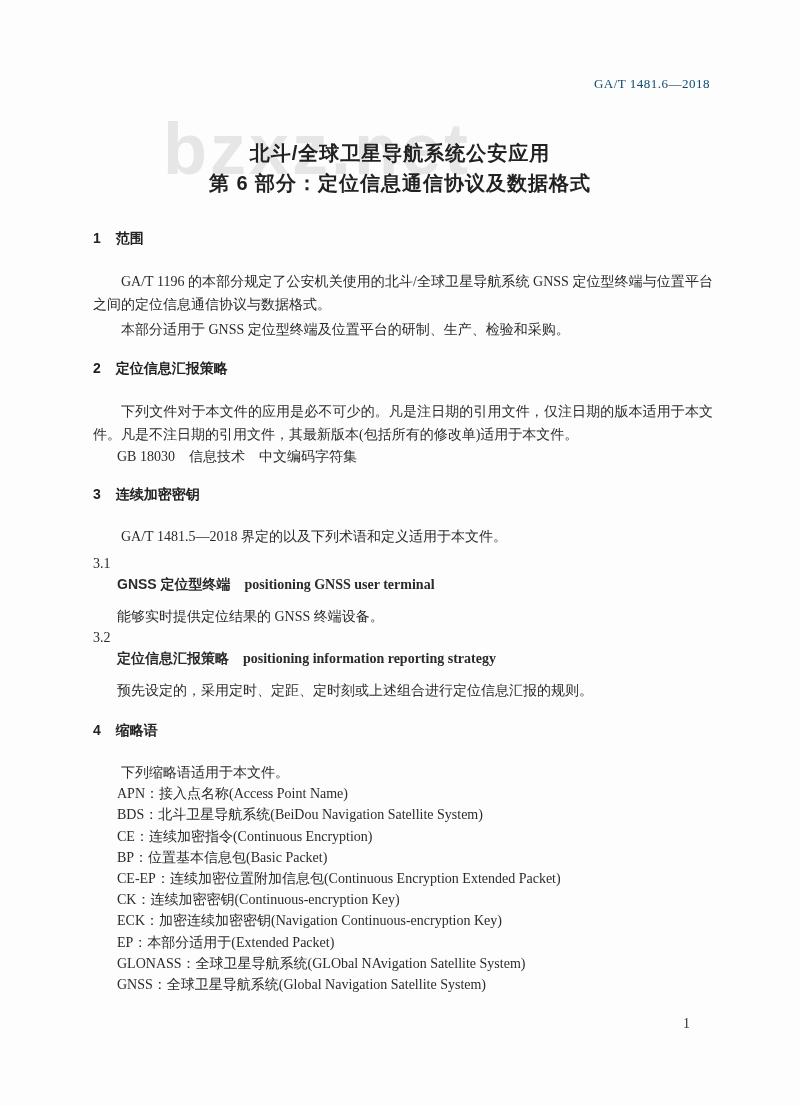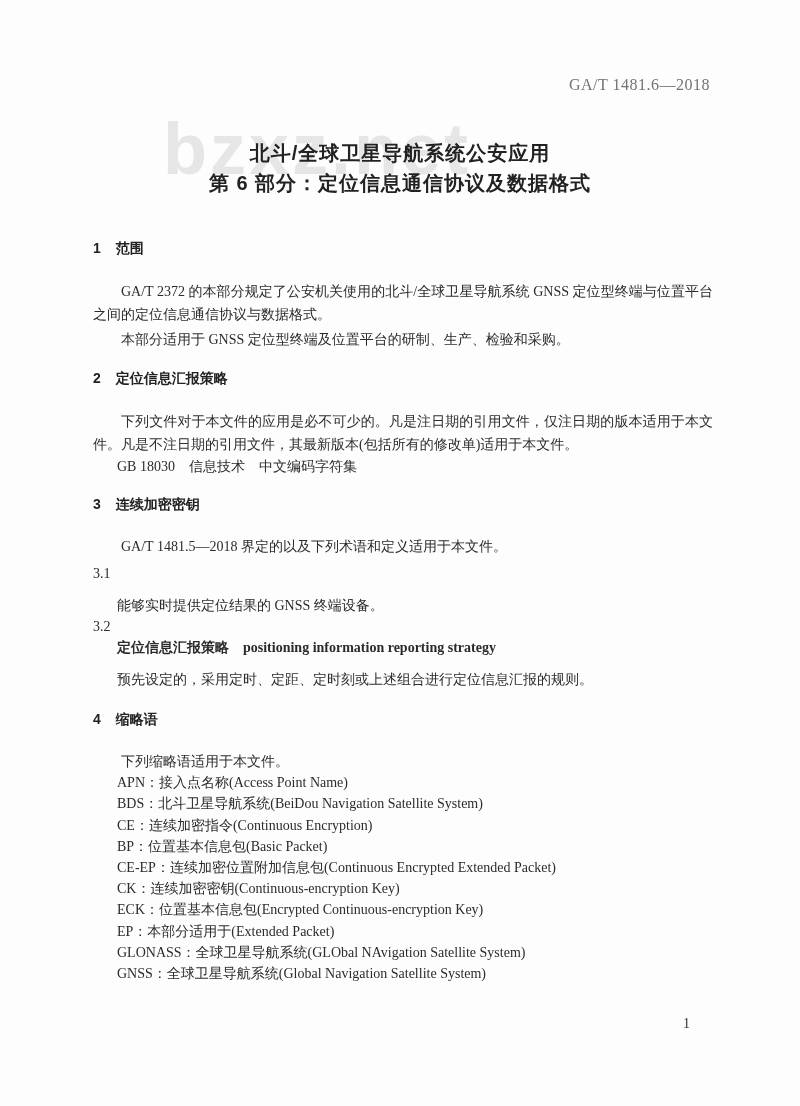--- a/index.html
+++ b/index.html
@@ -23,39 +23,39 @@
     font-size:72px;
     letter-spacing:3px;
     color:#e6e6e6;
     user-select:none;
     white-space:nowrap;
   }
   .std-code {
     position:absolute;
     top:76px; right:90px;
     z-index:1;
-    font-size:16px;
+    font-size:13px;
     letter-spacing:0.5px;
-    color:#737373;
+    color:#0c4a6e;
   }
   .doc-title {
     position:absolute;
     top:138px; left:0; width:100%;
     z-index:1;
     text-align:center;
     font-family:"Liberation Sans","DejaVu Sans",sans-serif;
     font-weight:bold;
     font-size:20px;
     line-height:30px;
     letter-spacing:1px;
     color:#222;
   }
   .content {
     position:absolute;
-    left:93px; top:232px;
+    left:93px; top:222px;
     width:620px;
     z-index:1;
     text-align:justify;
   }
   .sec-h {
     font-family:"Liberation Sans","DejaVu Sans",sans-serif;
     font-weight:bold;
     font-size:14px;
     line-height:16px;
     color:#222;
@@ -93,54 +93,57 @@
   <div class="doc-title">
     <div>北斗/全球卫星导航系统公安应用</div>
     <div>第 6 部分：定位信息通信协议及数据格式</div>
   </div>
 
   <div class="content">
 
     <div class="sec-h" style="margin-top:8px;">
       <span class="sec-num">1</span><span>范围</span>
     </div>
-    <div class="para" style="margin-top:24px;">GA/T 2372 的本部分规定了公安机关使用的北斗/全球卫星导航系统 GNSS 定位型终端与位置平台之间的定位信息通信协议与数据格式。</div>
+    <div class="para" style="margin-top:24px;">GA/T 1196 的本部分规定了公安机关使用的北斗/全球卫星导航系统 GNSS 定位型终端与位置平台之间的定位信息通信协议与数据格式。</div>
     <div class="para" style="margin-top:2px;">本部分适用于 GNSS 定位型终端及位置平台的研制、生产、检验和采购。</div>
 
     <div class="sec-h" style="margin-top:19px;">
       <span class="sec-num">2</span><span>定位信息汇报策略</span>
     </div>
     <div class="para" style="margin-top:24px;">下列文件对于本文件的应用是必不可少的。凡是注日期的引用文件，仅注日期的版本适用于本文件。凡是不注日期的引用文件，其最新版本(包括所有的修改单)适用于本文件。</div>
     <div class="ref-line">GB 18030　信息技术　中文编码字符集</div>
 
     <div class="sec-h" style="margin-top:18px;">
       <span class="sec-num">3</span><span>连续加密密钥</span>
     </div>
     <div class="para" style="margin-top:23px;">GA/T 1481.5—2018 界定的以及下列术语和定义适用于本文件。</div>
 
     <div class="term-id" style="margin-top:5px;">3.1</div>
+    <div class="term-line">
+      <span class="term-zh">GNSS 定位型终端</span><span class="term-en">positioning GNSS user terminal</span>
+    </div>
     <div class="term-def">能够实时提供定位结果的 GNSS 终端设备。</div>
 
     <div class="term-id">3.2</div>
     <div class="term-line">
       <span class="term-zh">定位信息汇报策略</span><span class="term-en">positioning information reporting strategy</span>
     </div>
     <div class="term-def">预先设定的，采用定时、定距、定时刻或上述组合进行定位信息汇报的规则。</div>
 
     <div class="sec-h" style="margin-top:21px;">
       <span class="sec-num">4</span><span>缩略语</span>
     </div>
     <div class="abbr-intro" style="margin-top:24px;">下列缩略语适用于本文件。</div>
     <div class="abbr-item">APN：接入点名称(Access Point Name)</div>
     <div class="abbr-item">BDS：北斗卫星导航系统(BeiDou Navigation Satellite System)</div>
     <div class="abbr-item">CE：连续加密指令(Continuous Encryption)</div>
     <div class="abbr-item">BP：位置基本信息包(Basic Packet)</div>
-    <div class="abbr-item">CE-EP：连续加密位置附加信息包(Continuous Encrypted Extended Packet)</div>
+    <div class="abbr-item">CE-EP：连续加密位置附加信息包(Continuous Encryption Extended Packet)</div>
     <div class="abbr-item">CK：连续加密密钥(Continuous-encryption Key)</div>
-    <div class="abbr-item">ECK：位置基本信息包(Encrypted Continuous-encryption Key)</div>
+    <div class="abbr-item">ECK：加密连续加密密钥(Navigation Continuous-encryption Key)</div>
     <div class="abbr-item">EP：本部分适用于(Extended Packet)</div>
     <div class="abbr-item">GLONASS：全球卫星导航系统(GLObal NAvigation Satellite System)</div>
     <div class="abbr-item">GNSS：全球卫星导航系统(Global Navigation Satellite System)</div>
 
   </div>
 
   <div class="page-num">1</div>
 
 </div>
 

